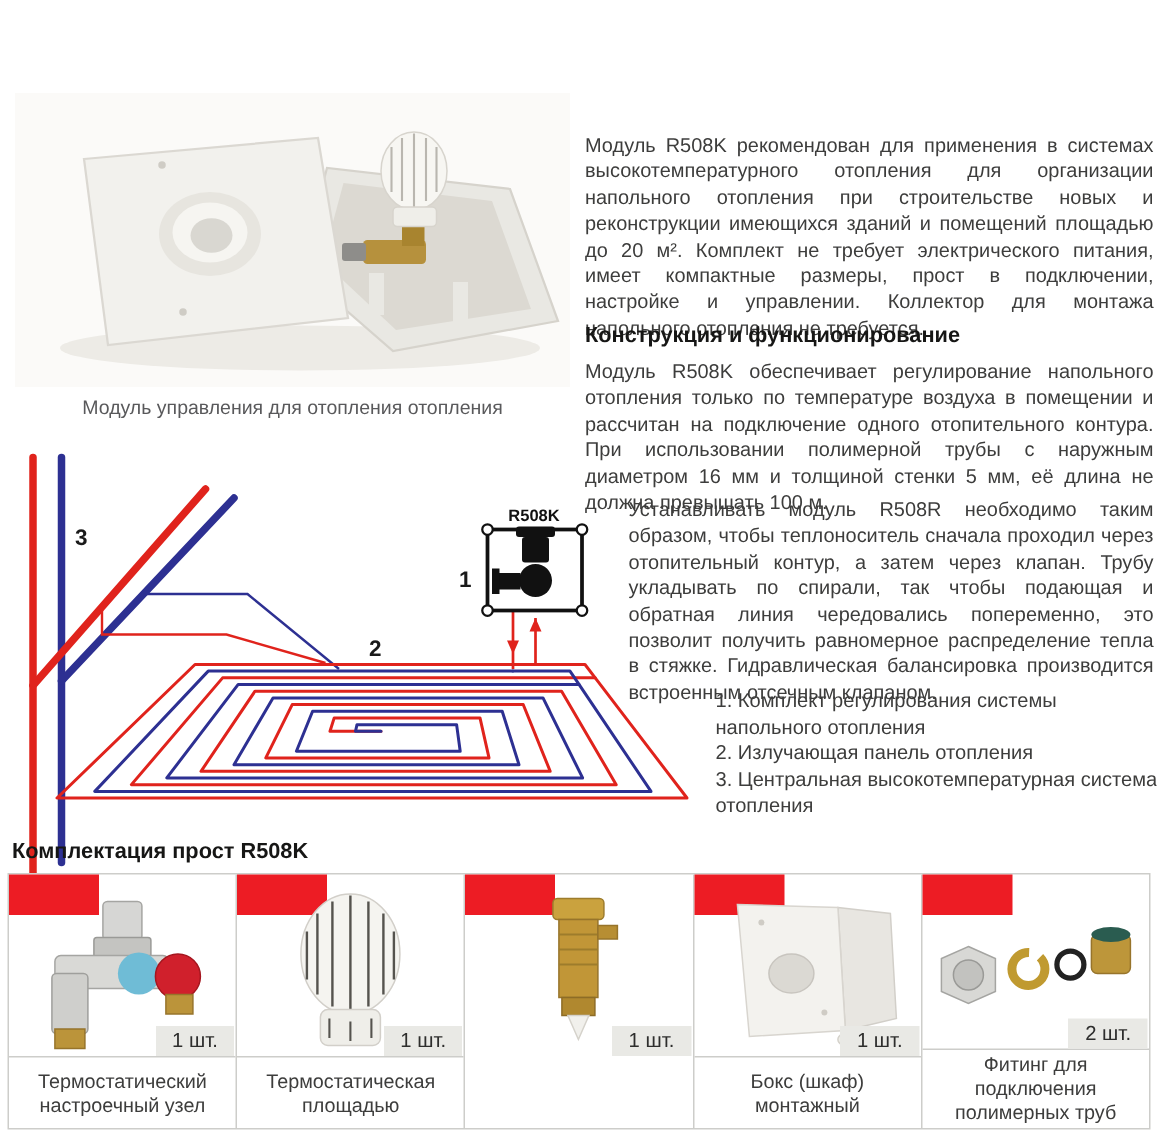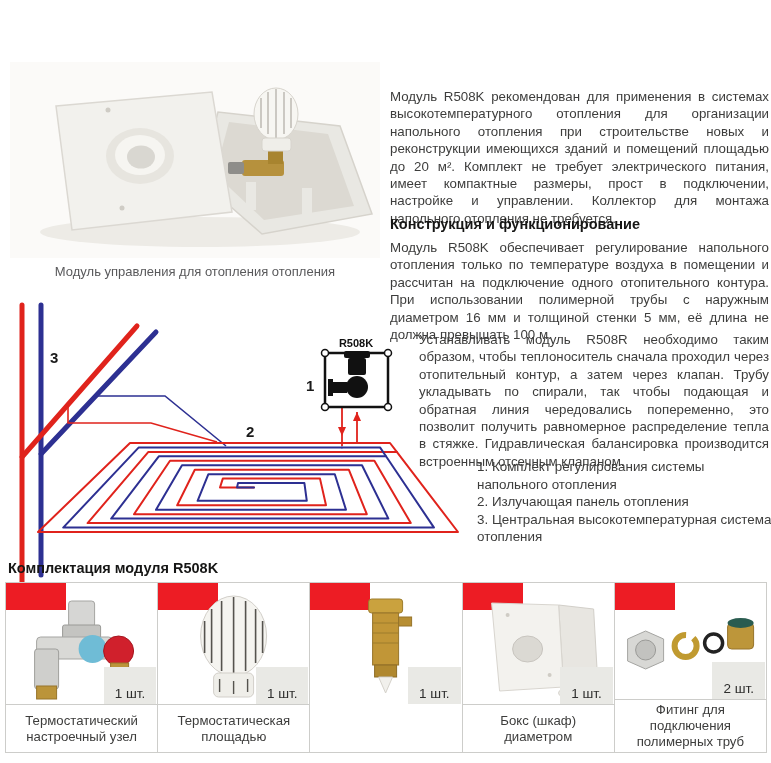--- a/index.html
+++ b/index.html
@@ -29,21 +29,21 @@
                  font-weight:bold; color:#161615; }
 
   .kit-table { position:absolute; left:5px; top:582px; width:762px; height:171px;
                display:flex; border:1px solid #cdcdca; background:#fff; }
   .kit-col { flex:1; display:flex; flex-direction:column; border-right:1px solid #cdcdca; }
   .kit-col:last-child { border-right:none; }
   .kit-img { position:relative; height:121px; }
   .red-bar { position:absolute; left:0; top:0; width:60px; height:27px; background:#ed1c24; }
   .kit-pic { position:absolute; left:0; top:8px; width:100%; height:113px; }
   .qty-badge { position:absolute; right:1px; bottom:0; background:#e9e9e5;
-               padding:19px 11px 3px; font-size:13.5px; color:#2e2e2d; }
+               padding:2px 11px 3px; font-size:13.5px; color:#2e2e2d; }
   .kit-cap { flex:1; border-top:1px solid #cdcdca; display:flex; align-items:center;
              justify-content:center; text-align:center; font-size:13.2px;
              line-height:16px; color:#3d3d3c; padding:2px 5px; }
 
   text.dg-num { font-size:15px; font-weight:bold; fill:#1a1a1a; }
   text.dg-lbl { font-size:11px; font-weight:bold; fill:#111; }
 </style>
 </head>
 <body>
 
@@ -122,21 +122,21 @@
     <text class="dg-num" x="236" y="147">2</text>
     <text class="dg-num" x="40" y="73">3</text>
   </svg>
 
   <div class="legend">
     <div>1. Комплект регулирования системы напольного отопления</div>
     <div>2. Излучающая панель отопления</div>
     <div>3. Центральная высокотемпературная система отопления</div>
   </div>
 
-  <h2 class="kit-heading">Комплектация модуля R508K</h2>
+  <h2 class="kit-heading">Комплектация прост R508K</h2>
 
   <div class="kit-table">
 
     <div class="kit-col">
       <div class="kit-img">
         <div class="red-bar"></div>
         <svg class="kit-pic" viewBox="0 0 150 113">
           <rect x="62" y="10" width="26" height="26" rx="3" fill="#d6d6d4" stroke="#a5a5a2"></rect>
           <rect x="56" y="34" width="38" height="14" rx="2" fill="#c4c4c1" stroke="#9a9a97"></rect>
           <rect x="30" y="46" width="76" height="22" rx="4" fill="#d9d9d6" stroke="#a5a5a2"></rect>
@@ -186,21 +186,21 @@
         <svg class="kit-pic" viewBox="0 0 150 113">
           <polygon points="95,14 130,18 134,88 100,96" fill="#e8e6e1" stroke="#d2cfc9"></polygon>
           <polygon points="28,12 95,14 100,96 36,100" fill="#f3f2ee" stroke="#d8d5cf"></polygon>
           <ellipse cx="64" cy="58" rx="15" ry="13" fill="#dbd9d3" stroke="#c8c5bf"></ellipse>
           <circle cx="44" cy="24" r="2" fill="#cfccc5"></circle>
           <circle cx="86" cy="84" r="2" fill="#cfccc5"></circle>
           <ellipse cx="104" cy="102" rx="9" ry="5" fill="#eeedE8" stroke="#d5d2cb"></ellipse>
         </svg>
         <span class="qty-badge">1 шт.</span>
       </div>
-      <div class="kit-cap">Бокс (шкаф) диаметром</div>
+      <div class="kit-cap">Бокс (шкаф) монтажный</div>
     </div>
 
     <div class="kit-col">
       <div class="kit-img">
         <div class="red-bar"></div>
         <svg class="kit-pic" viewBox="0 0 150 113">
           <polygon points="30,40 48,48 48,70 30,78 12,70 12,48" fill="#d8d8d5" stroke="#a5a5a2"></polygon>
           <circle cx="30" cy="59" r="10" fill="#c2c2bf" stroke="#9a9a97"></circle>
           <circle cx="70" cy="55" r="11" fill="none" stroke="#c09a30" stroke-width="6" stroke-dasharray="52 8"></circle>
           <circle cx="98" cy="52" r="9" fill="none" stroke="#222" stroke-width="3.5"></circle>

